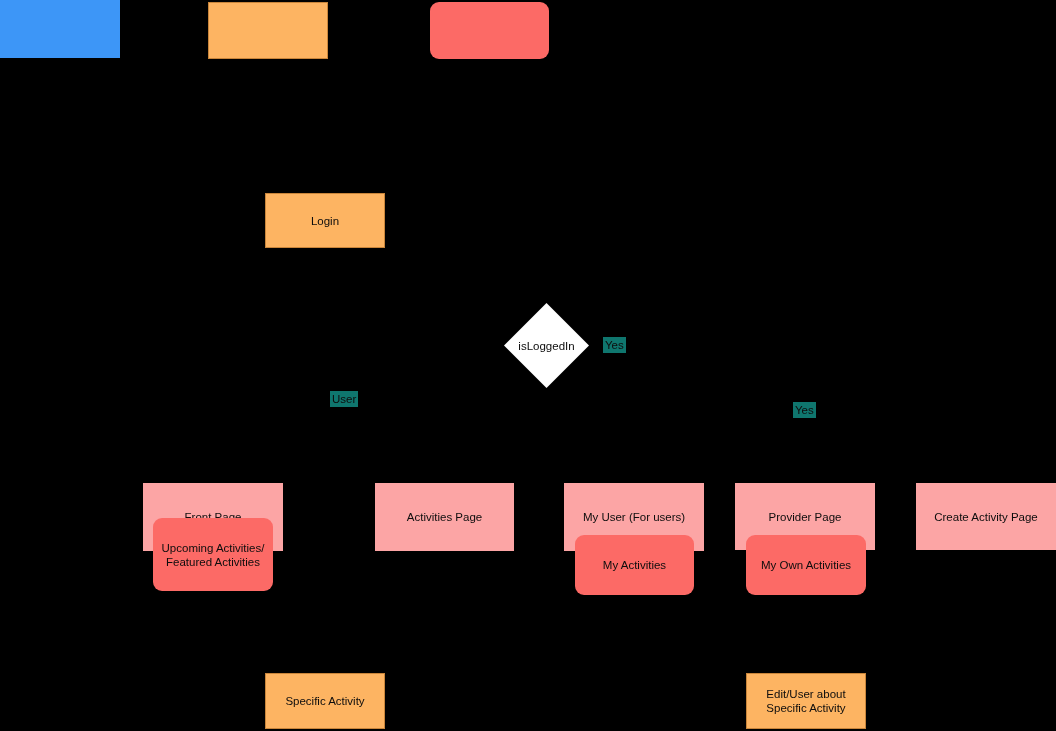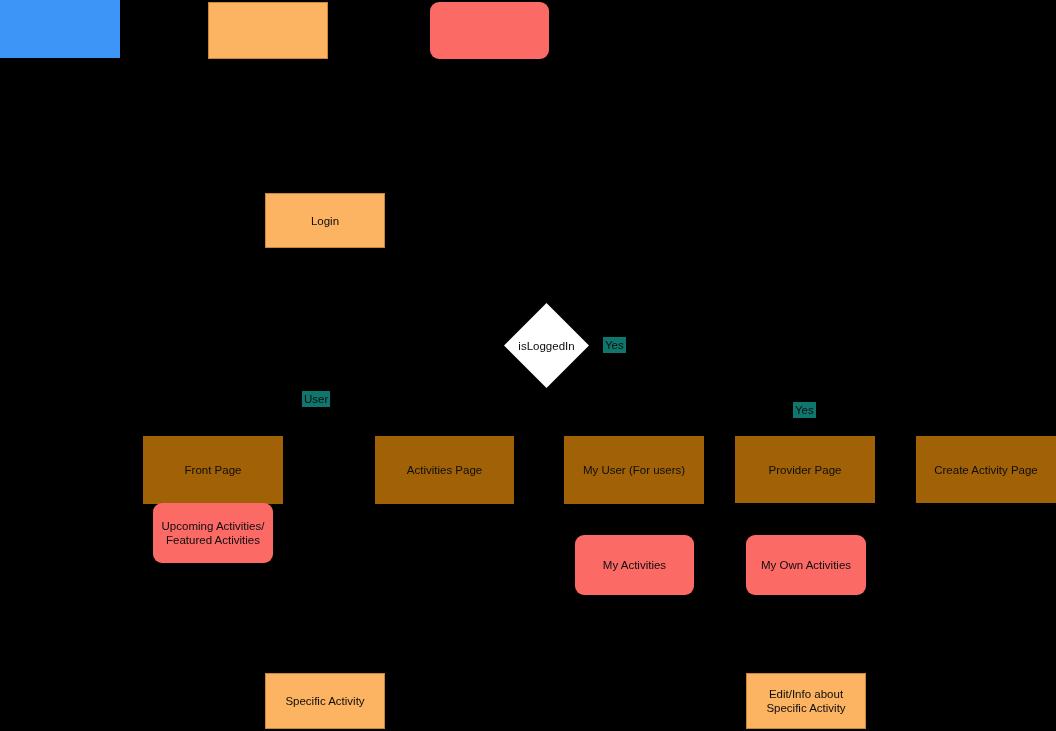--- a/index.html
+++ b/index.html
@@ -28,22 +28,23 @@
     justify-content: center;
     text-align: center;
     color: #0d0d0d;
     font-size: 11.5px;
     line-height: 14px;
     white-space: pre-line;
   }
 
   
   .shape-process-blue {
-    background: #a16207;
+    background: #fca5a5;
     border: none;
+    margin-top: 47px;
   }
   .shape-process-orange {
     background: #fdb462;
     border: 1px solid #c9853a;
   }
   .shape-rounded-red {
     background: #fc6a66;
     border: none;
     border-radius: 9px;
   }
@@ -116,38 +117,38 @@
   <div class="diamond-wrap" style="left:504px; top:303px; width:85px; height:85px;">
     <div class="diamond-shape clip"></div>
     <span class="diamond-label">isLoggedIn</span>
   </div>
 
 
   <div class="edge-label" style="left:603px; top:337px;">Yes</div>
 
   <div class="edge-label" style="left:793px; top:402px;">Yes</div>
 
-  <div class="edge-label" style="left:302px; top:391px;">User</div>
+  <div class="edge-label" style="left:330px; top:391px;">User</div>
 
   <div class="node shape-process-blue" style="left:143px; top:436px; width:140px; height:68px;">Front Page</div>
 
   <div class="node shape-process-blue" style="left:375px; top:436px; width:139px; height:68px;">Activities Page</div>
 
   <div class="node shape-process-blue" style="left:564px; top:436px; width:140px; height:68px;">My User (For users)</div>
 
   <div class="node shape-process-blue" style="left:735px; top:436px; width:140px; height:67px;">Provider Page</div>
 
   <div class="node shape-process-blue" style="left:916px; top:436px; width:140px; height:67px;">Create Activity Page</div>
 
-  <div class="node shape-rounded-red" style="left:153px; top:503px; width:120px; height:60px;">Upcoming Activities/
+  <div class="node shape-rounded-red" style="left:153px; top:518px; width:120px; height:73px;">Upcoming Activities/
 Featured Activities</div>
 
 
   <div class="node shape-rounded-red" style="left:575px; top:535px; width:119px; height:60px;">My Activities</div>
 
   <div class="node shape-rounded-red" style="left:746px; top:535px; width:120px; height:60px;">My Own Activities</div>
 
   <div class="node shape-process-orange" style="left:265px; top:673px; width:120px; height:56px;">Specific Activity</div>
 
-  <div class="node shape-process-orange" style="left:746px; top:673px; width:120px; height:56px;">Edit/Info about
+  <div class="node shape-process-orange" style="left:746px; top:673px; width:120px; height:56px;">Edit/User about
 Specific Activity</div>
 
 </div>
 
 </body></html>

